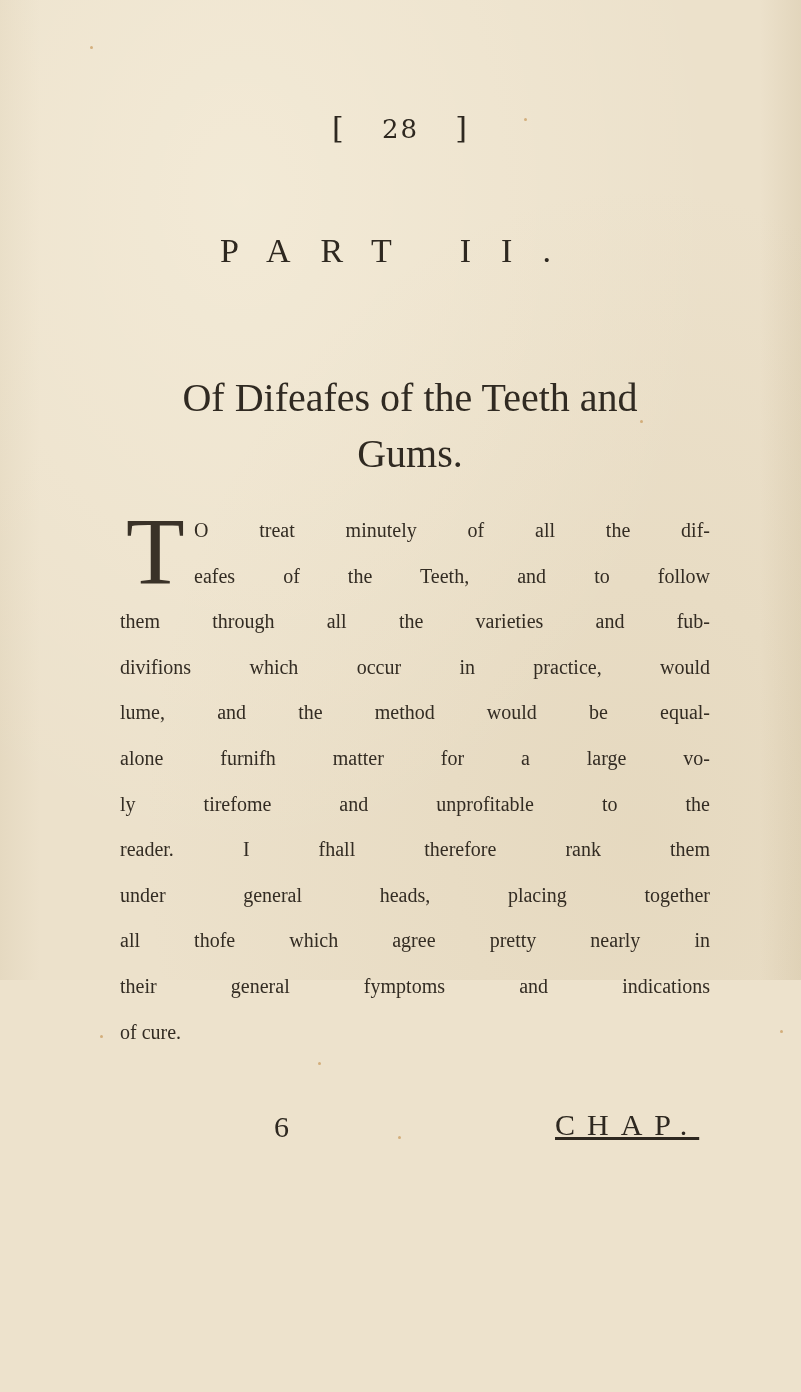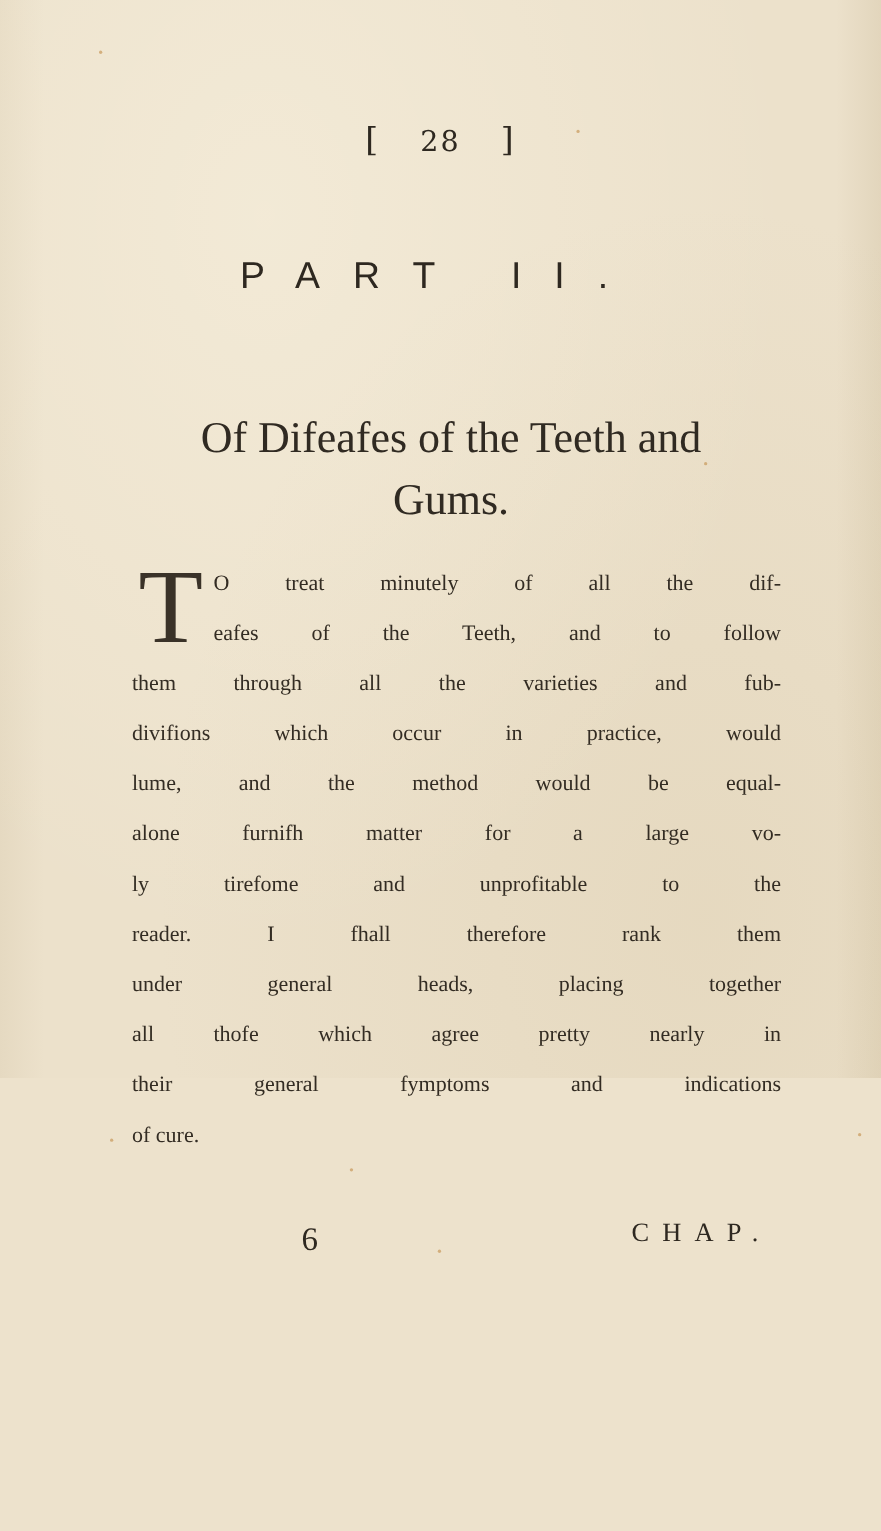--- a/index.html
+++ b/index.html
@@ -42,21 +42,21 @@
       margin: 0 26px;
     }
     .part-title {
       position: absolute;
       top: 232px;
       left: 0;
       width: 801px;
       text-align: center;
       font-size: 34px;
       letter-spacing: 30px;
-      font-family: Liberation Sans, sans-serif;
+      font-family: Liberation Serif, serif;
     }
     .chapter-title {
       position: absolute;
       top: 370px;
       left: 60px;
       width: 700px;
       text-align: center;
       font-family: "Liberation Serif", "DejaVu Serif", serif;
       font-size: 40px;
       line-height: 56px;
@@ -101,24 +101,25 @@
       font-family: "Liberation Serif", "DejaVu Serif", serif;
     }
     .signature {
       position: absolute;
       left: 274px;
       top: 0;
       font-size: 30px;
     }
     .catchword {
       position: absolute;
-      left: 574px;
+      left: 555px;
       top: -2px;
-      font-size: 24px;
+      font-size: 30px;
       letter-spacing: 12px;
+      text-decoration: underline;
     }
     .speck {
       position: absolute;
       width: 3px;
       height: 3px;
       border-radius: 50%;
       background: #c8995a;
       opacity: 0.7;
     }
   </style>

